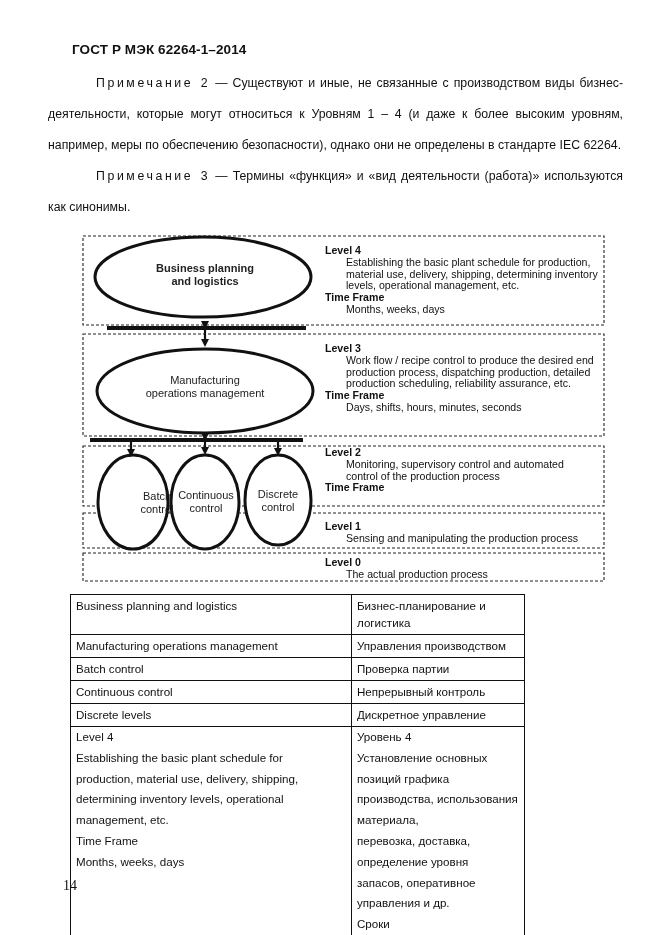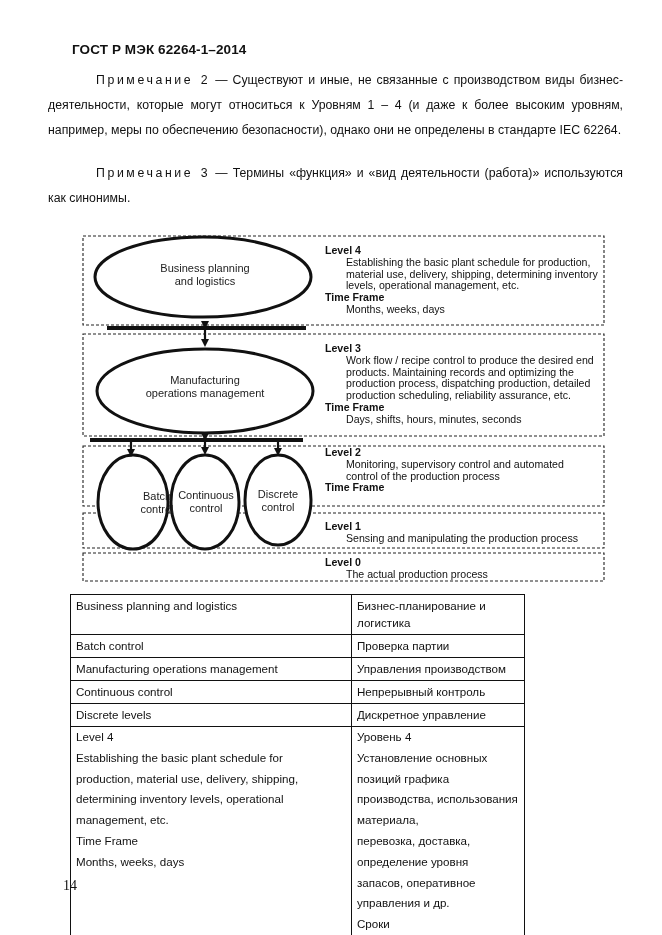--- a/index.html
+++ b/index.html
@@ -1,18 +1,18 @@
 <!DOCTYPE html>
 <html><head>
 <meta charset="utf-8">
 <style>
   html, body { margin:0; padding:0; background:#fff; }
   body { width:662px; height:935px; position:relative; overflow:hidden; font-family:"Liberation Sans", sans-serif; color:#111; }
   .header { position:absolute; left:48px; top:42px; font-weight:bold; font-size:13.5px; letter-spacing:0.1px;padding-left:24px; }
-  .para { position:absolute; left:48px; width:575px; font-size:12.3px; line-height:25px; text-align:justify; }
+  .para { position:absolute; left:48px; width:575px; font-size:12.3px; line-height:31px; text-align:justify; }
   .para .ind { display:inline-block; width:48px; }
   .spaced { letter-spacing:2.6px; }
   .diagram { position:absolute; left:0; top:0; width:662px; height:600px; pointer-events:none; }
   .diagram svg { position:absolute; left:0; top:0; }
   .lvl { position:absolute; font-size:10.6px; line-height:11.8px; color:#111; }
   .lvl .h { font-weight:bold; }
   .lvl .d { padding-left:21px; }
   .elabel { position:absolute; font-size:11px; line-height:13px; text-align:center; color:#222; }
   table.tr { position:absolute; left:70px; top:594px; width:455px; border-collapse:collapse; font-size:11.6px; }
   table.tr td { border:1.8px solid #111; vertical-align:top; padding:2px 5px 3px 5px; line-height:17px; }
@@ -54,21 +54,21 @@
     <line x1="107" y1="328" x2="306" y2="328" stroke="#111" stroke-width="4"></line>
     <line x1="90" y1="440" x2="303" y2="440" stroke="#111" stroke-width="4"></line>
     <g stroke="#111" stroke-width="2.2">
       <line x1="205" y1="325" x2="205" y2="343" marker-start="url(#ah)" marker-end="url(#ah)"></line>
       <line x1="205" y1="437" x2="205" y2="451" marker-start="url(#ah)" marker-end="url(#ah)"></line>
       <line x1="131" y1="442" x2="131" y2="453" marker-end="url(#ah)"></line>
       <line x1="278" y1="442" x2="278" y2="452" marker-end="url(#ah)"></line>
     </g>
   </svg>
 
-  <div class="elabel" style="left:140px; top:262px; width:130px;">
+  <div class="elabel" style="left:140px; top:262px; width:130px;font-weight:bold;">
     <div>Business planning</div>
     <div>and logistics</div>
   </div>
   <div class="elabel" style="left:140px; top:374px; width:130px;">
     <div>Manufacturing</div>
     <div>operations management</div>
   </div>
   <div class="elabel" style="left:98px; top:490px; width:70px;padding-left:24px;">
     <div>Batch</div>
     <div>control</div>
@@ -87,21 +87,20 @@
     <div class="d">Establishing the basic plant schedule for production,</div>
     <div class="d">material use, delivery, shipping, determining inventory</div>
     <div class="d">levels, operational management, etc.</div>
     <div class="h">Time Frame</div>
     <div class="d">Months, weeks, days</div>
   </div>
 
   <div class="lvl" style="left:325px; top:343px;">
     <div class="h">Level 3</div>
     <div class="d">Work flow / recipe control to produce the desired end</div>
-    <div class="d">products. Maintaining records and optimizing the</div>
     <div class="d">production process, dispatching production, detailed</div>
     <div class="d">production scheduling, reliability assurance, etc.</div>
     <div class="h">Time Frame</div>
     <div class="d">Days, shifts, hours, minutes, seconds</div>
   </div>
 
   <div class="lvl" style="left:325px; top:447px;">
     <div class="h">Level 2</div>
     <div class="d">Monitoring, supervisory control and automated</div>
     <div class="d">control of the production process</div>
@@ -119,26 +118,26 @@
   </div>
 </div>
 
 <table class="tr">
   <tbody>
       <tr>
     <td class="c1">Business planning and logistics</td>
     <td>Бизнес-планирование и логистика</td>
   </tr>
   <tr>
+    <td class="c1">Manufacturing operations management</td>
+    <td>Управления производством</td>
+  </tr>
+  <tr>
     <td class="c1">Batch control</td>
     <td>Проверка партии</td>
-  </tr>
-  <tr>
-    <td class="c1">Manufacturing operations management</td>
-    <td>Управления производством</td>
   </tr>
   <tr>
     <td class="c1">Continuous control</td>
     <td>Непрерывный контроль</td>
   </tr>
   <tr>
     <td class="c1">Discrete levels</td>
     <td>Дискретное управление</td>
   </tr>
   <tr>

